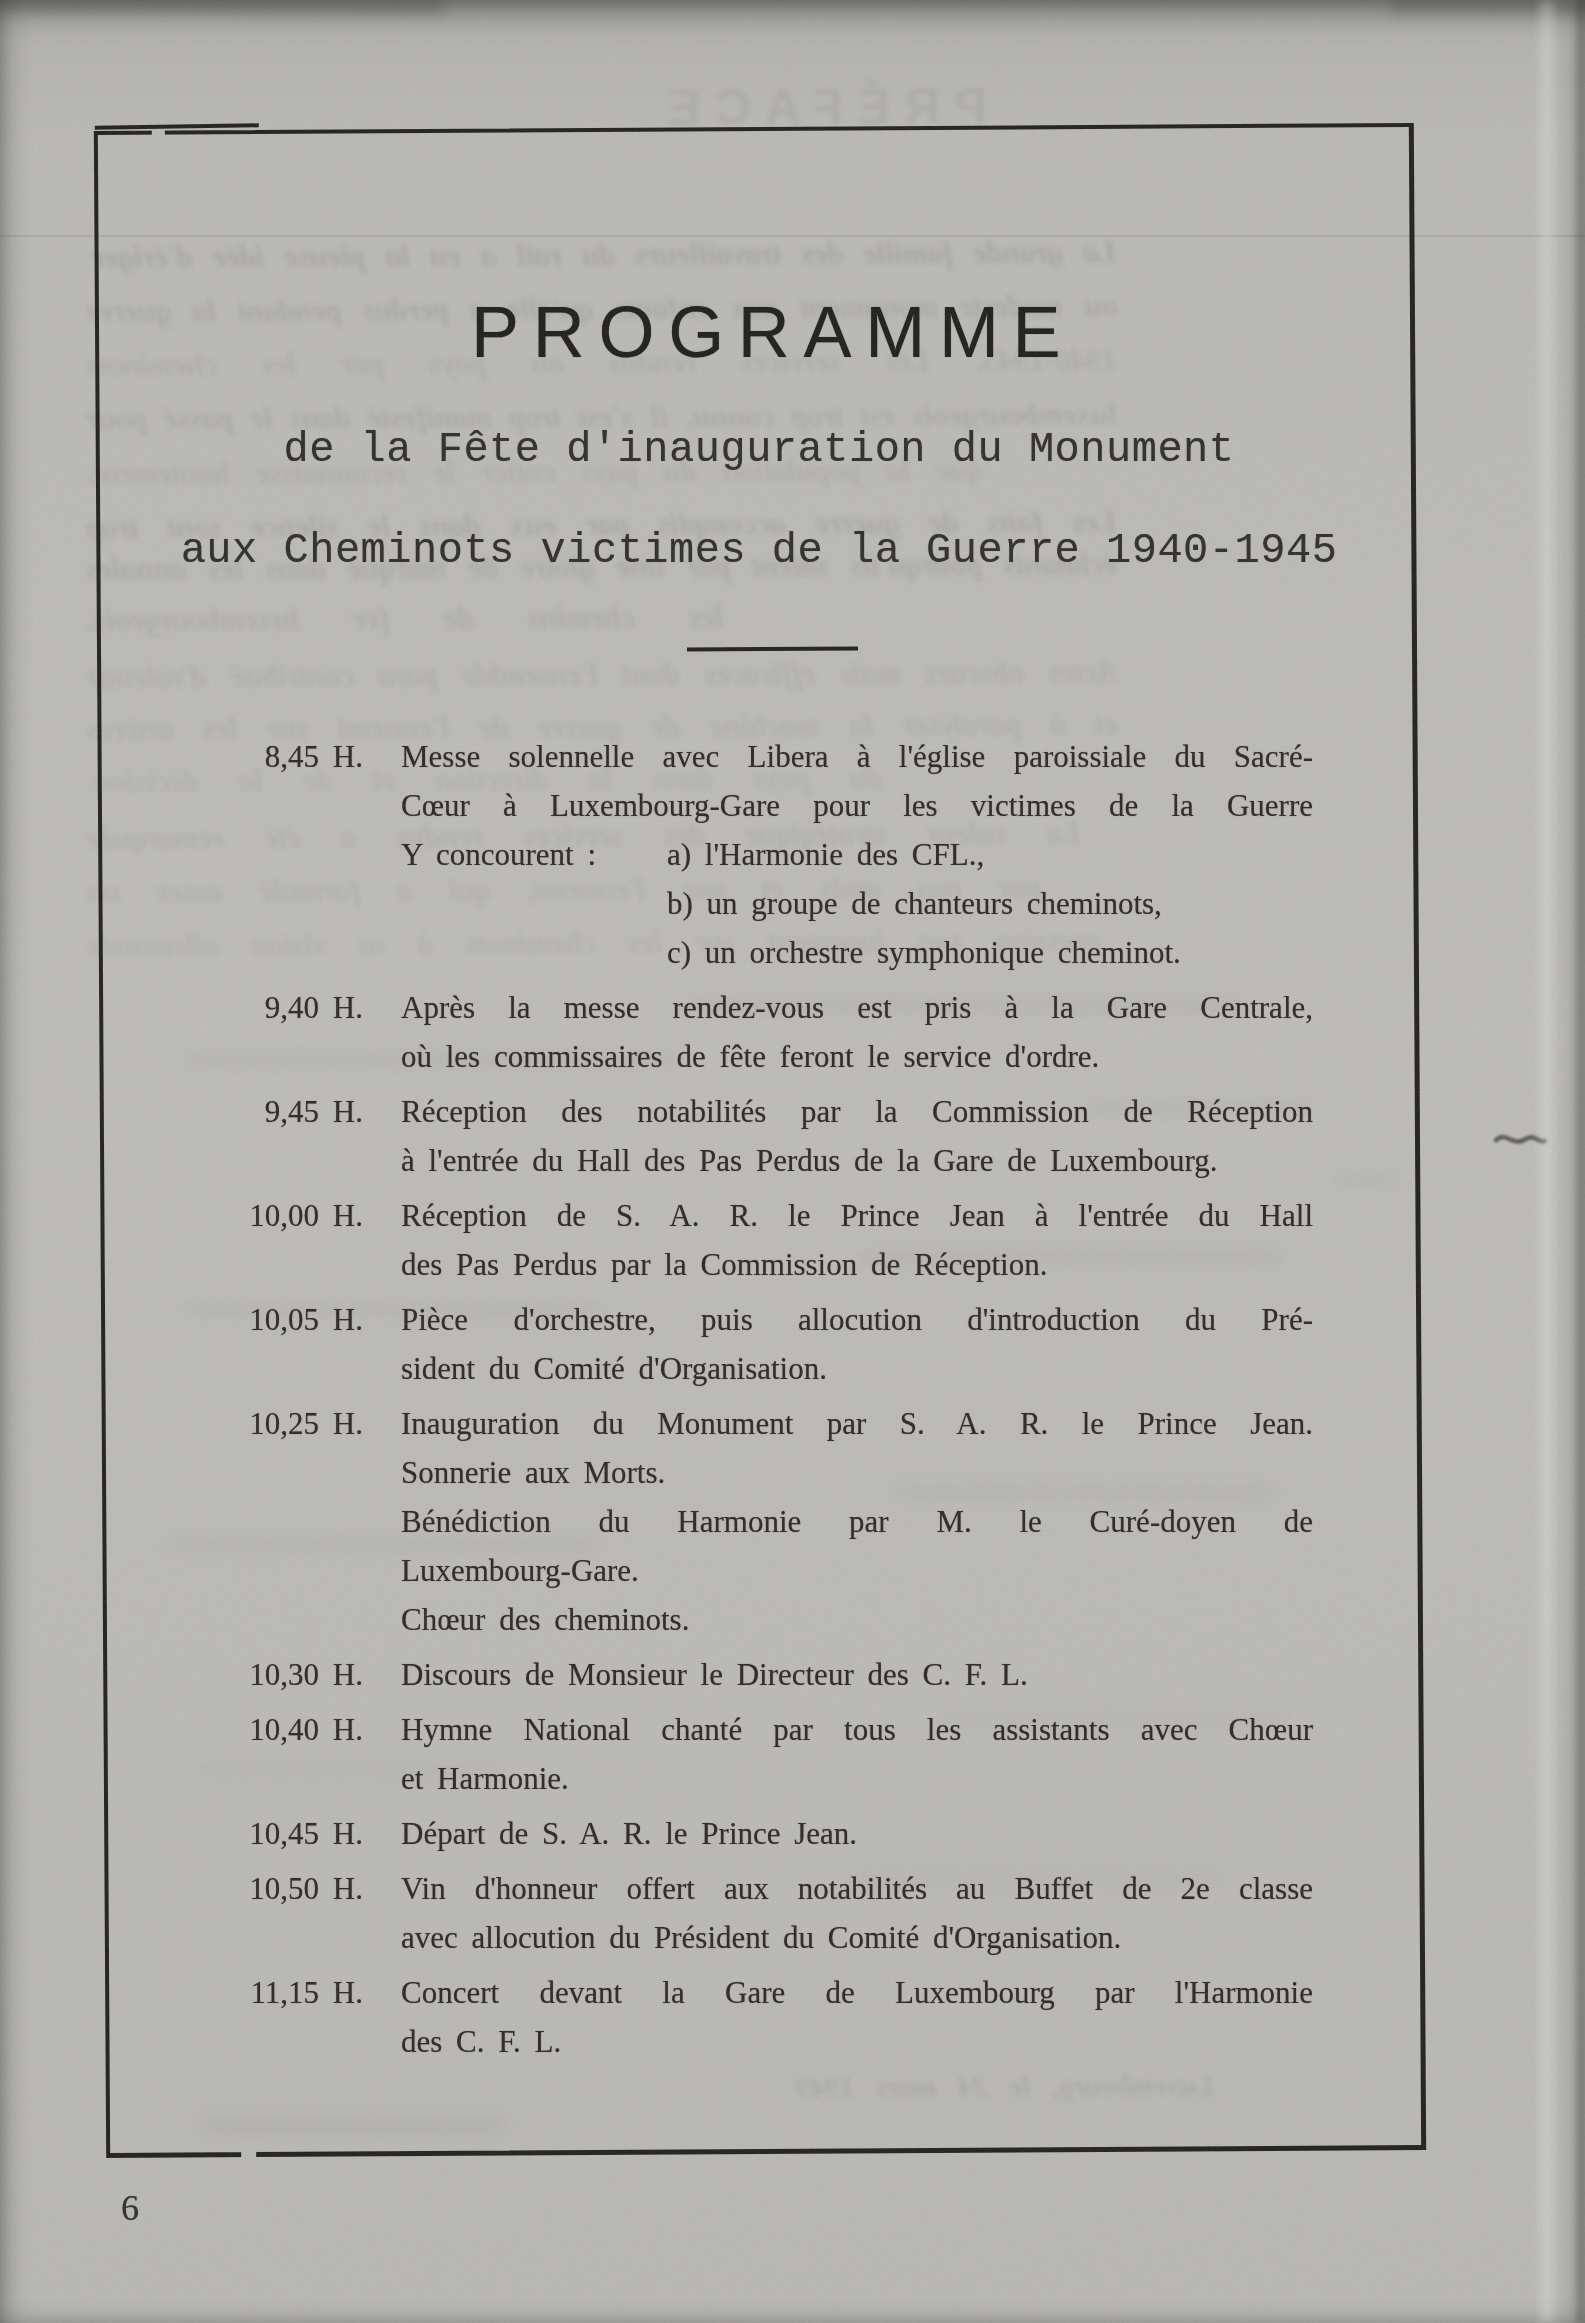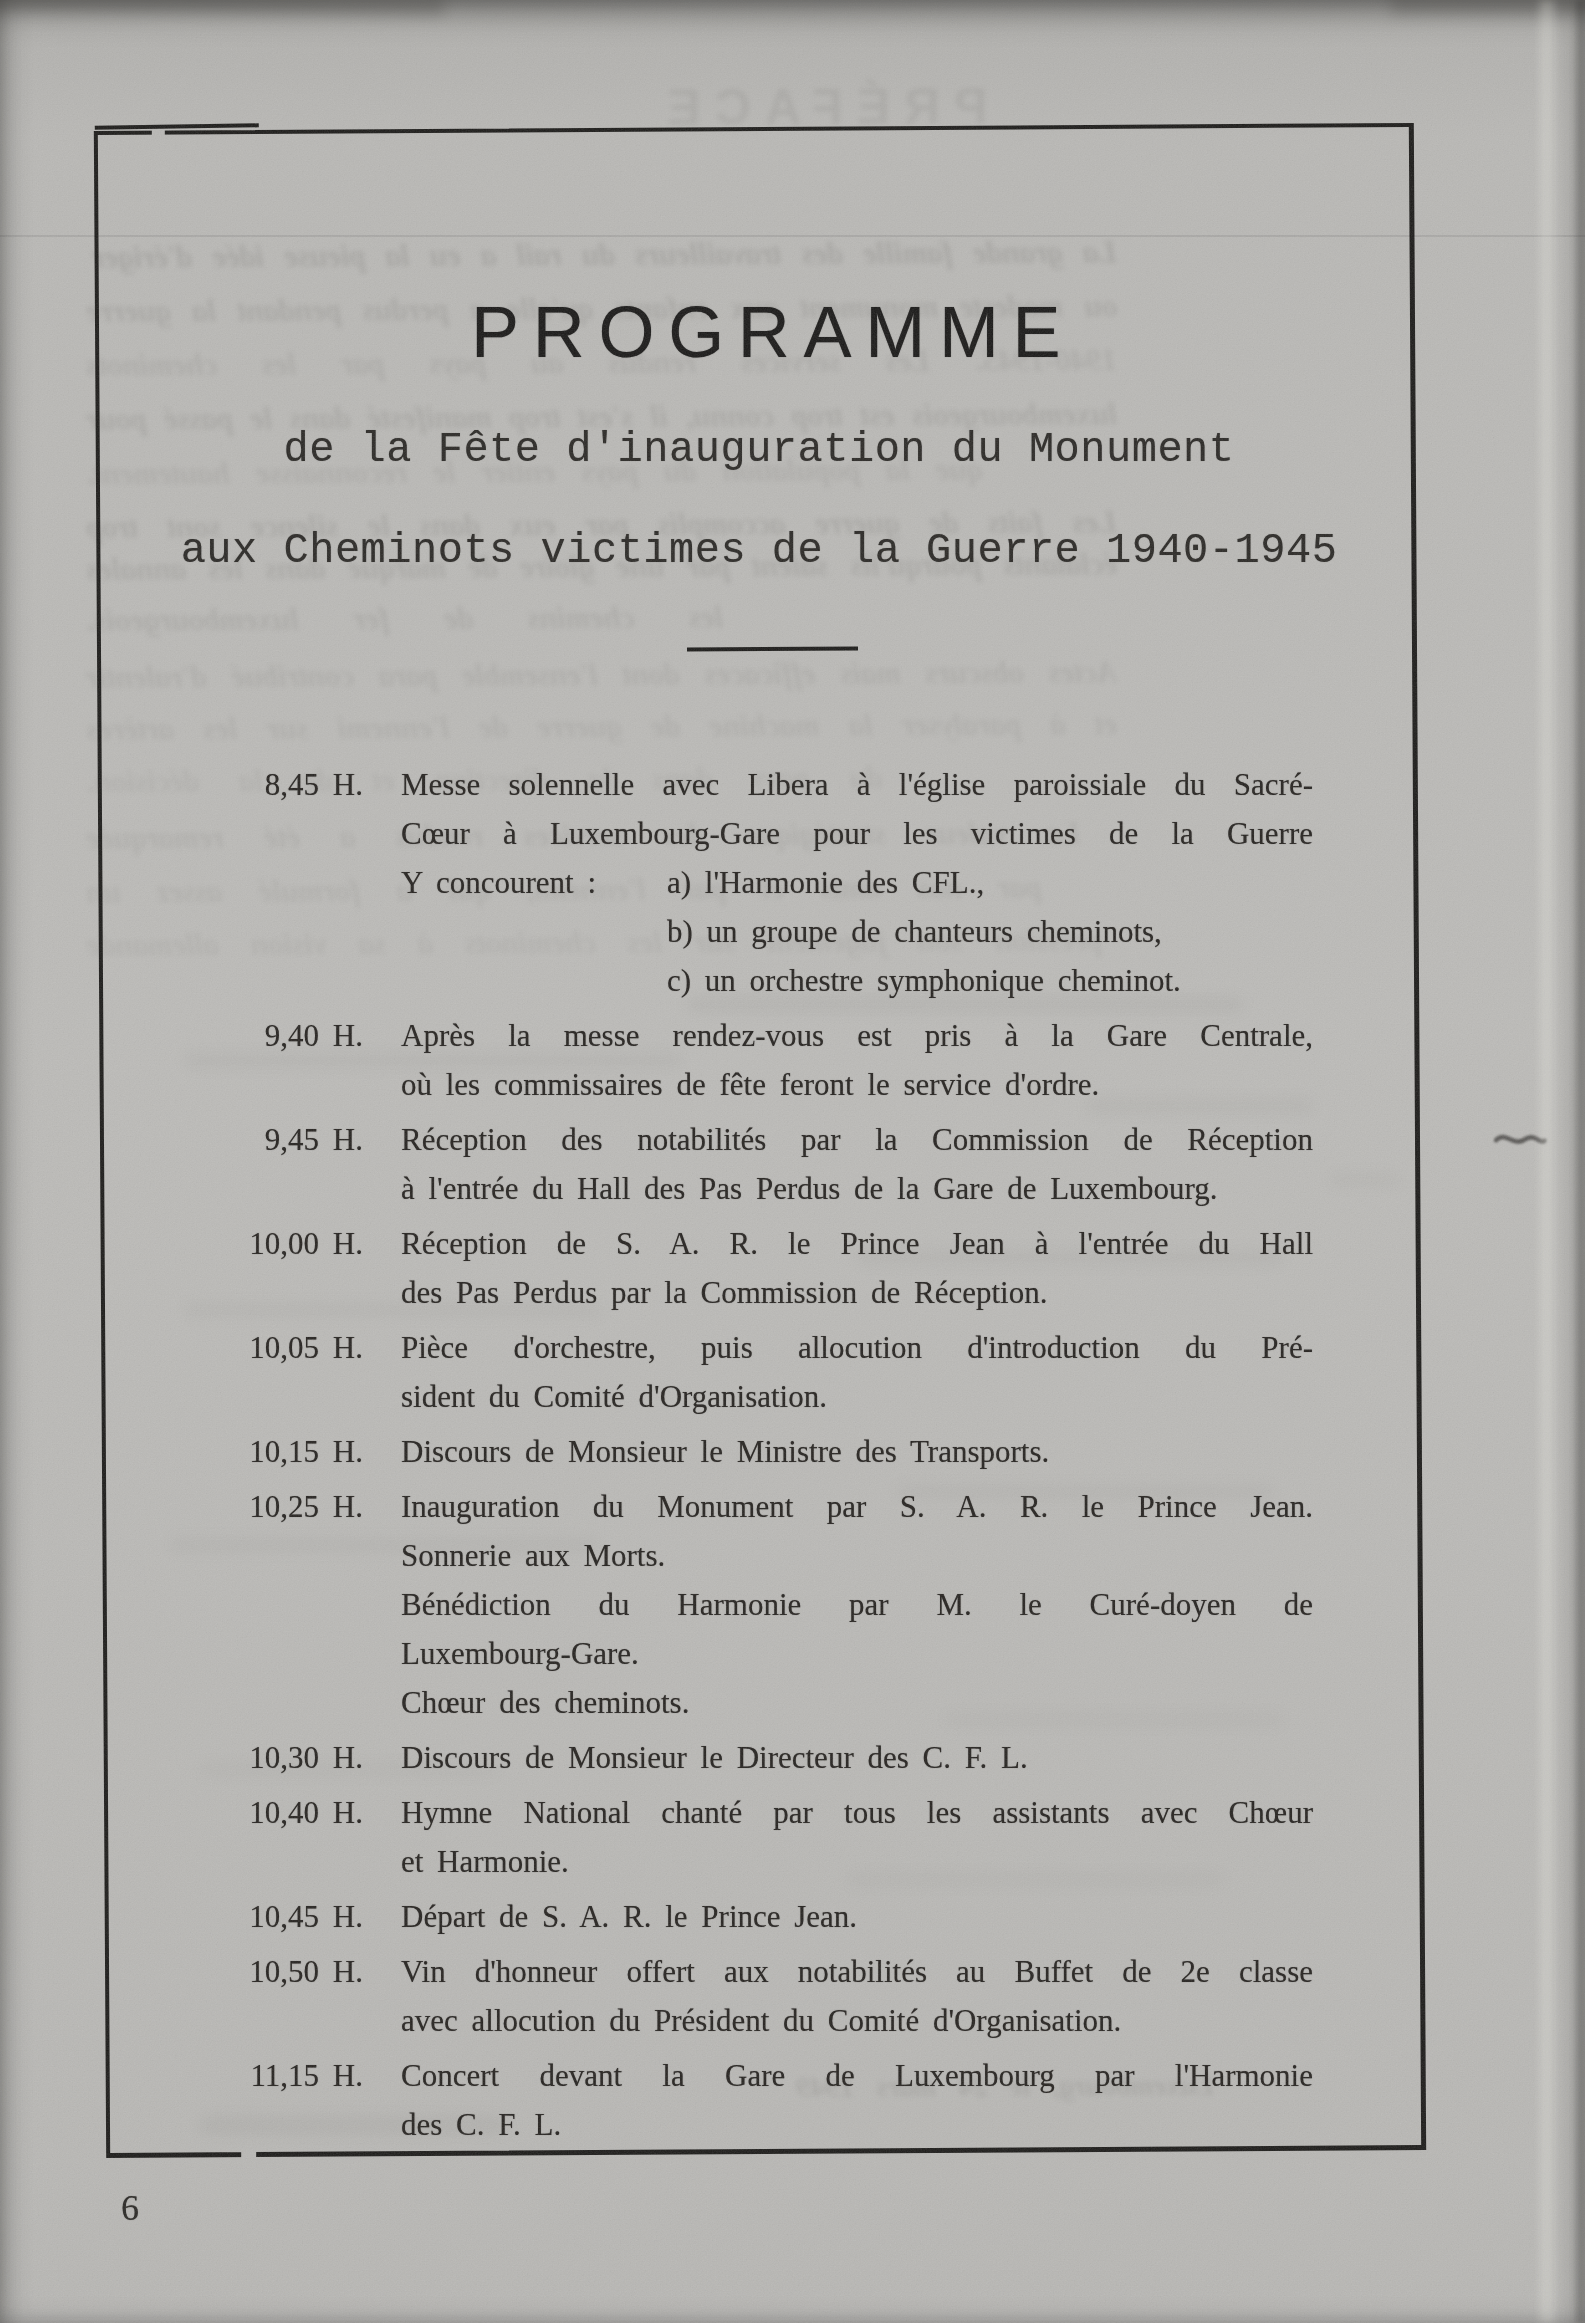--- a/index.html
+++ b/index.html
@@ -32,21 +32,21 @@
   .title{position:absolute;left:104px;top:291px;width:1310px;text-align:center;
          font-family:"Liberation Sans",sans-serif;font-weight:400;color:var(--title-ink);
          font-size:72px;letter-spacing:.19em;padding-left:.19em;white-space:nowrap;
          text-shadow:0 0 1px rgba(20,20,18,.55);}
   .subtitle{position:absolute;left:104px;width:1310px;text-align:center;
          font-family:Liberation Mono, monospace;font-weight:400;color:#2b2926;
          font-size:42px;letter-spacing:0.5px;white-space:nowrap;text-shadow:0 0 1px rgba(30,30,28,.4);}
   .sub1{top:426px;} .sub2{top:527px;}
   .divider{position:absolute;left:687px;top:647px;width:171px;height:4px;background:var(--frame);transform:rotate(-.4deg);}
   
-  .schedule{position:absolute;left:149px;top:760px;width:1164px;font-size:31px;
+  .schedule{position:absolute;left:149px;top:732px;width:1164px;font-size:31px;
             text-shadow:0 0 1px rgba(38,35,32,.5);word-spacing:6px;}
   .s-item{display:flex;}
   .s-item + .s-item{margin-top:6px;}
   .s-time{width:214px;text-align:right;line-height:49px;white-space:nowrap;flex:none;}
   .s-lines{margin-left:38px;width:912px;flex:none;}
   .line{line-height:49px;min-height:49px;white-space:nowrap;}
   .line.fill{white-space:normal;text-align:justify;text-align-last:justify;}
   .line.sub{padding-left:266px;}
   .ylabel{display:inline-block;width:266px;}
   .page-number{position:absolute;left:121px;top:2187px;font-size:36px;color:#2a2825;z-index:3;
@@ -148,26 +148,20 @@
           </div>
         </div>
         <div class="s-item">
           <div class="s-time">10,05 H.</div>
           <div class="s-lines">
             <div class="line fill">Pièce d'orchestre, puis allocution d'introduction du Pré-</div>
             <div class="line">sident du Comité d'Organisation.</div>
           </div>
         </div>
         <div class="s-item">
-          <div class="s-time">10,15 H.</div>
-          <div class="s-lines">
-            <div class="line">Discours de Monsieur le Ministre des Transports.</div>
-          </div>
-        </div>
-        <div class="s-item">
           <div class="s-time">10,25 H.</div>
           <div class="s-lines">
             <div class="line fill">Inauguration du Monument par S. A. R. le Prince Jean.</div>
             <div class="line">Sonnerie aux Morts.</div>
             <div class="line fill">Bénédiction du Harmonie par M. le Curé-doyen de</div>
             <div class="line">Luxembourg-Gare.</div>
             <div class="line">Chœur des cheminots.</div>
           </div>
         </div>
         <div class="s-item">

